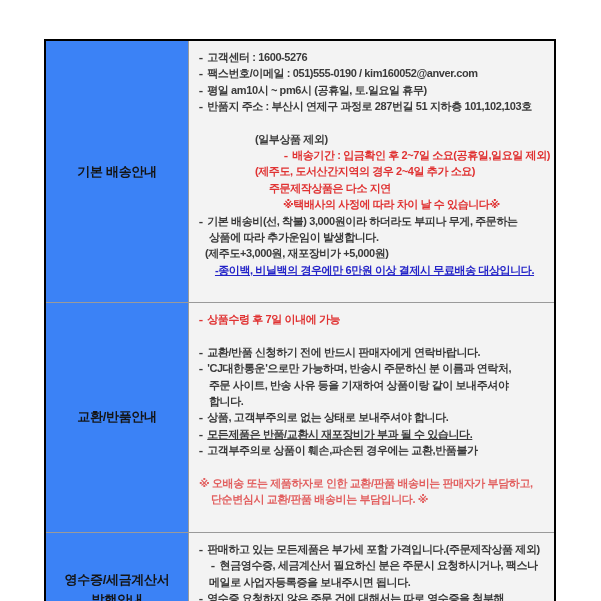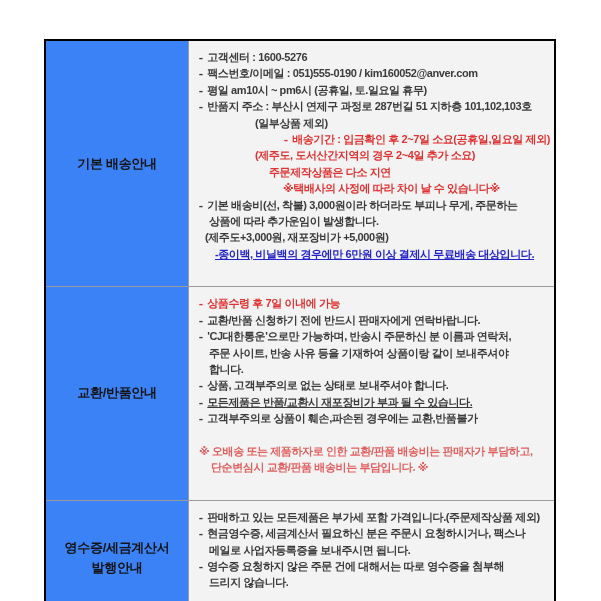--- a/index.html
+++ b/index.html
@@ -38,53 +38,53 @@
 <div class="wrap">
   <table class="info-table">
     <tbody>
         <tr class="r0">
           <th>기본 배송안내</th>
           <td>
             <div class="line" style="color: rgb(58, 58, 58);"><span class="bullet">-</span><span class="txt">고객센터 : 1600-5276</span></div>
             <div class="line" style="color: rgb(58, 58, 58);"><span class="bullet">-</span><span class="txt">팩스번호/이메일 : 051)555-0190 / kim160052@anver.com</span></div>
             <div class="line" style="color: rgb(58, 58, 58);"><span class="bullet">-</span><span class="txt">평일 am10시 ~ pm6시 (공휴일, 토.일요일 휴무)</span></div>
             <div class="line" style="color: rgb(58, 58, 58);"><span class="bullet">-</span><span class="txt">반품지 주소 : 부산시 연제구 과정로 287번길 51 지하층 101,102,103호</span></div>
-            <div class="line" style="padding-left: 56px; color: rgb(58, 58, 58);"><span class="txt">(일부상품 제외)</span></div>
+            <div class="line" style="padding-left: 56px; color: rgb(58, 58, 58); margin-top: 16px;"><span class="txt">(일부상품 제외)</span></div>
             <div class="line" style="color: rgb(224, 50, 50); text-align: right;"><span class="bullet">-</span><span class="txt">배송기간 : 입금확인 후 2~7일 소요(공휴일,일요일 제외)</span></div>
             <div class="line" style="padding-left: 56px; color: rgb(224, 50, 50);"><span class="txt">(제주도, 도서산간지역의 경우 2~4일 추가 소요)</span></div>
             <div class="line" style="padding-left: 70px; color: rgb(224, 50, 50);"><span class="txt">주문제작상품은 다소 지연</span></div>
             <div class="line" style="padding-left: 84px; color: rgb(224, 50, 50);"><span class="txt">※택배사의 사정에 따라 차이 날 수 있습니다※</span></div>
             <div class="line" style="color: rgb(58, 58, 58);"><span class="bullet">-</span><span class="txt">기본 배송비(선, 착불) 3,000원이라 하더라도 부피나 무게, 주문하는</span></div>
             <div class="line" style="padding-left: 10px; color: rgb(58, 58, 58);"><span class="txt">상품에 따라 추가운임이 발생합니다.</span></div>
             <div class="line" style="padding-left: 6px; color: rgb(58, 58, 58);"><span class="txt">(제주도+3,000원, 재포장비가 +5,000원)</span></div>
             <div class="line u" style="color: rgb(36, 36, 200); text-align: center;"><span class="txt">-종이백, 비닐백의 경우에만 6만원 이상 결제시 무료배송 대상입니다.</span></div>
           </td>
         </tr>
         <tr class="r1">
           <th>교환/반품안내</th>
           <td>
             <div class="line" style="color: rgb(224, 50, 50);"><span class="bullet">-</span><span class="txt">상품수령 후 7일 이내에 가능</span></div>
-            <div class="line" style="color: rgb(58, 58, 58);"><span class="bullet">-</span><span class="txt">교환/반품 신청하기 전에 반드시 판매자에게 연락바랍니다.</span></div>
+            <div class="line" style="color: rgb(58, 58, 58); margin-top: 16px;"><span class="bullet">-</span><span class="txt">교환/반품 신청하기 전에 반드시 판매자에게 연락바랍니다.</span></div>
             <div class="line" style="color: rgb(58, 58, 58);"><span class="bullet">-</span><span class="txt">'CJ대한통운'으로만 가능하며, 반송시 주문하신 분 이름과 연락처,</span></div>
             <div class="line" style="padding-left: 10px; color: rgb(58, 58, 58);"><span class="txt">주문 사이트, 반송 사유 등을 기재하여 상품이랑 같이 보내주셔야</span></div>
             <div class="line" style="padding-left: 10px; color: rgb(58, 58, 58);"><span class="txt">합니다.</span></div>
             <div class="line" style="color: rgb(58, 58, 58);"><span class="bullet">-</span><span class="txt">상품, 고객부주의로 없는 상태로 보내주셔야 합니다.</span></div>
             <div class="line u" style="color: rgb(58, 58, 58);"><span class="bullet">-</span><span class="txt">모든제품은 반품/교환시 재포장비가 부과 될 수 있습니다.</span></div>
             <div class="line" style="color: rgb(58, 58, 58);"><span class="bullet">-</span><span class="txt">고객부주의로 상품이 훼손,파손된 경우에는 교환,반품불가</span></div>
             <div class="line" style="color: rgb(58, 58, 58);"><span class="txt"></span></div>
             <div class="line" style="color: rgb(226, 95, 95);"><span class="txt">※ 오배송 또는 제품하자로 인한 교환/판품 배송비는 판매자가 부담하고,</span></div>
             <div class="line" style="padding-left: 12px; color: rgb(226, 95, 95);"><span class="txt">단순변심시 교환/판품 배송비는 부담입니다. ※</span></div>
           </td>
         </tr>
         <tr class="r2">
           <th>영수증/세금계산서
 발행안내</th>
           <td>
             <div class="line" style="color: rgb(58, 58, 58);"><span class="bullet">-</span><span class="txt">판매하고 있는 모든제품은 부가세 포함 가격입니다.(주문제작상품 제외)</span></div>
-            <div class="line" style="color: rgb(58, 58, 58);"><span class="bullet">-</span><span class="txt">현금영수증, 세금계산서 필요하신 분은 주문시 요청하시거나, 팩스나</span></div>
+            <div class="line" style="color: rgb(58, 58, 58); text-align: center;"><span class="bullet">-</span><span class="txt">현금영수증, 세금계산서 필요하신 분은 주문시 요청하시거나, 팩스나</span></div>
             <div class="line" style="padding-left: 10px; color: rgb(58, 58, 58);"><span class="txt">메일로 사업자등록증을 보내주시면 됩니다.</span></div>
             <div class="line" style="color: rgb(58, 58, 58);"><span class="bullet">-</span><span class="txt">영수증 요청하지 않은 주문 건에 대해서는 따로 영수증을 첨부해</span></div>
             <div class="line" style="padding-left: 10px; color: rgb(58, 58, 58);"><span class="txt">드리지 않습니다.</span></div>
           </td>
         </tr>
       </tbody>
   </table>
 </div>
 
 </body></html>

